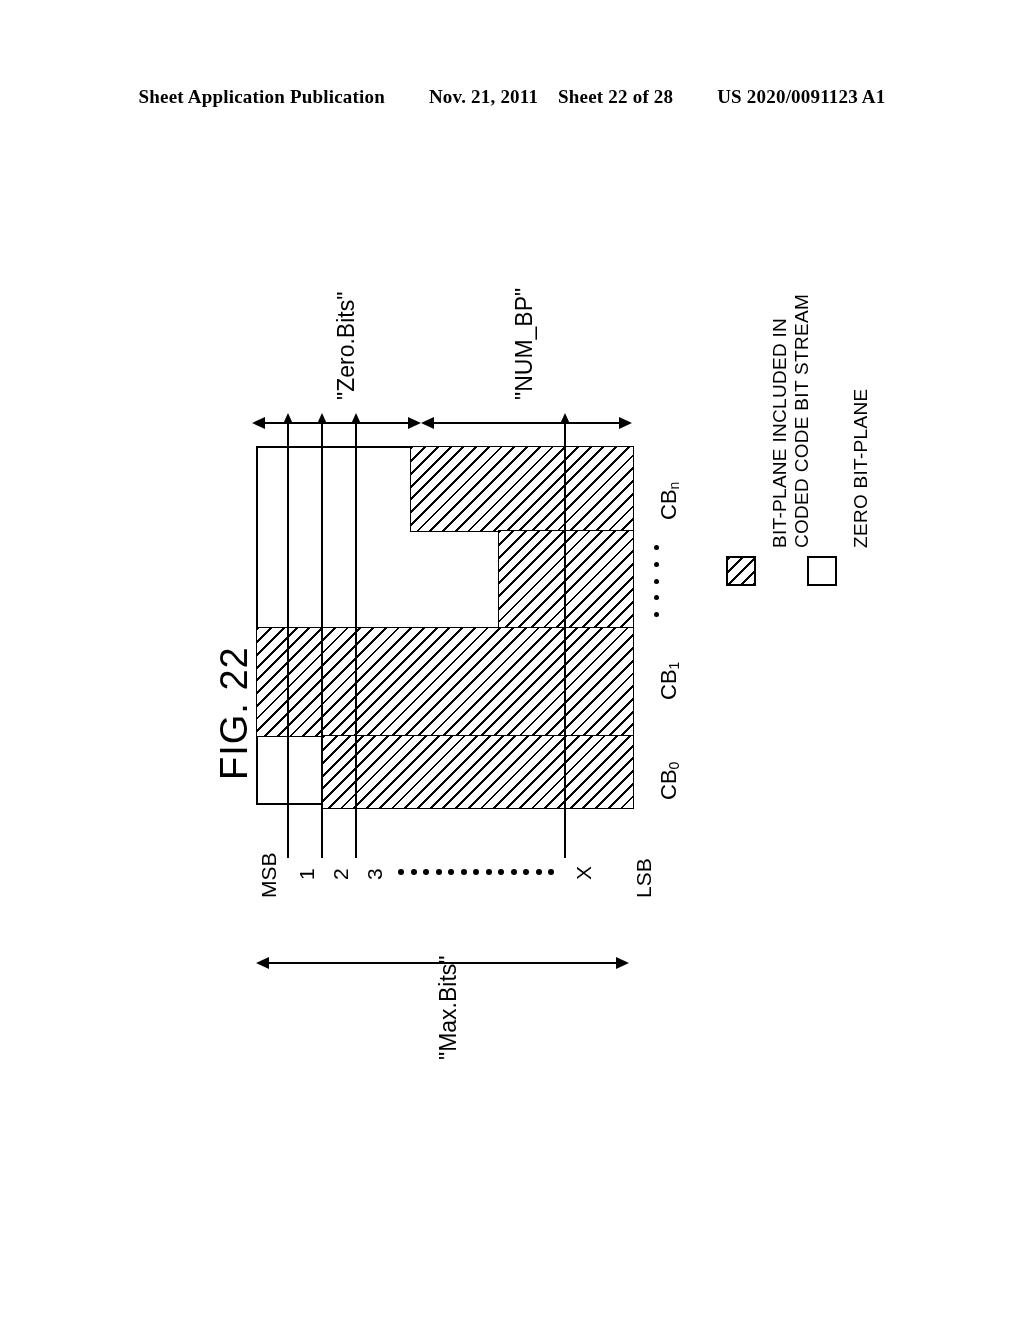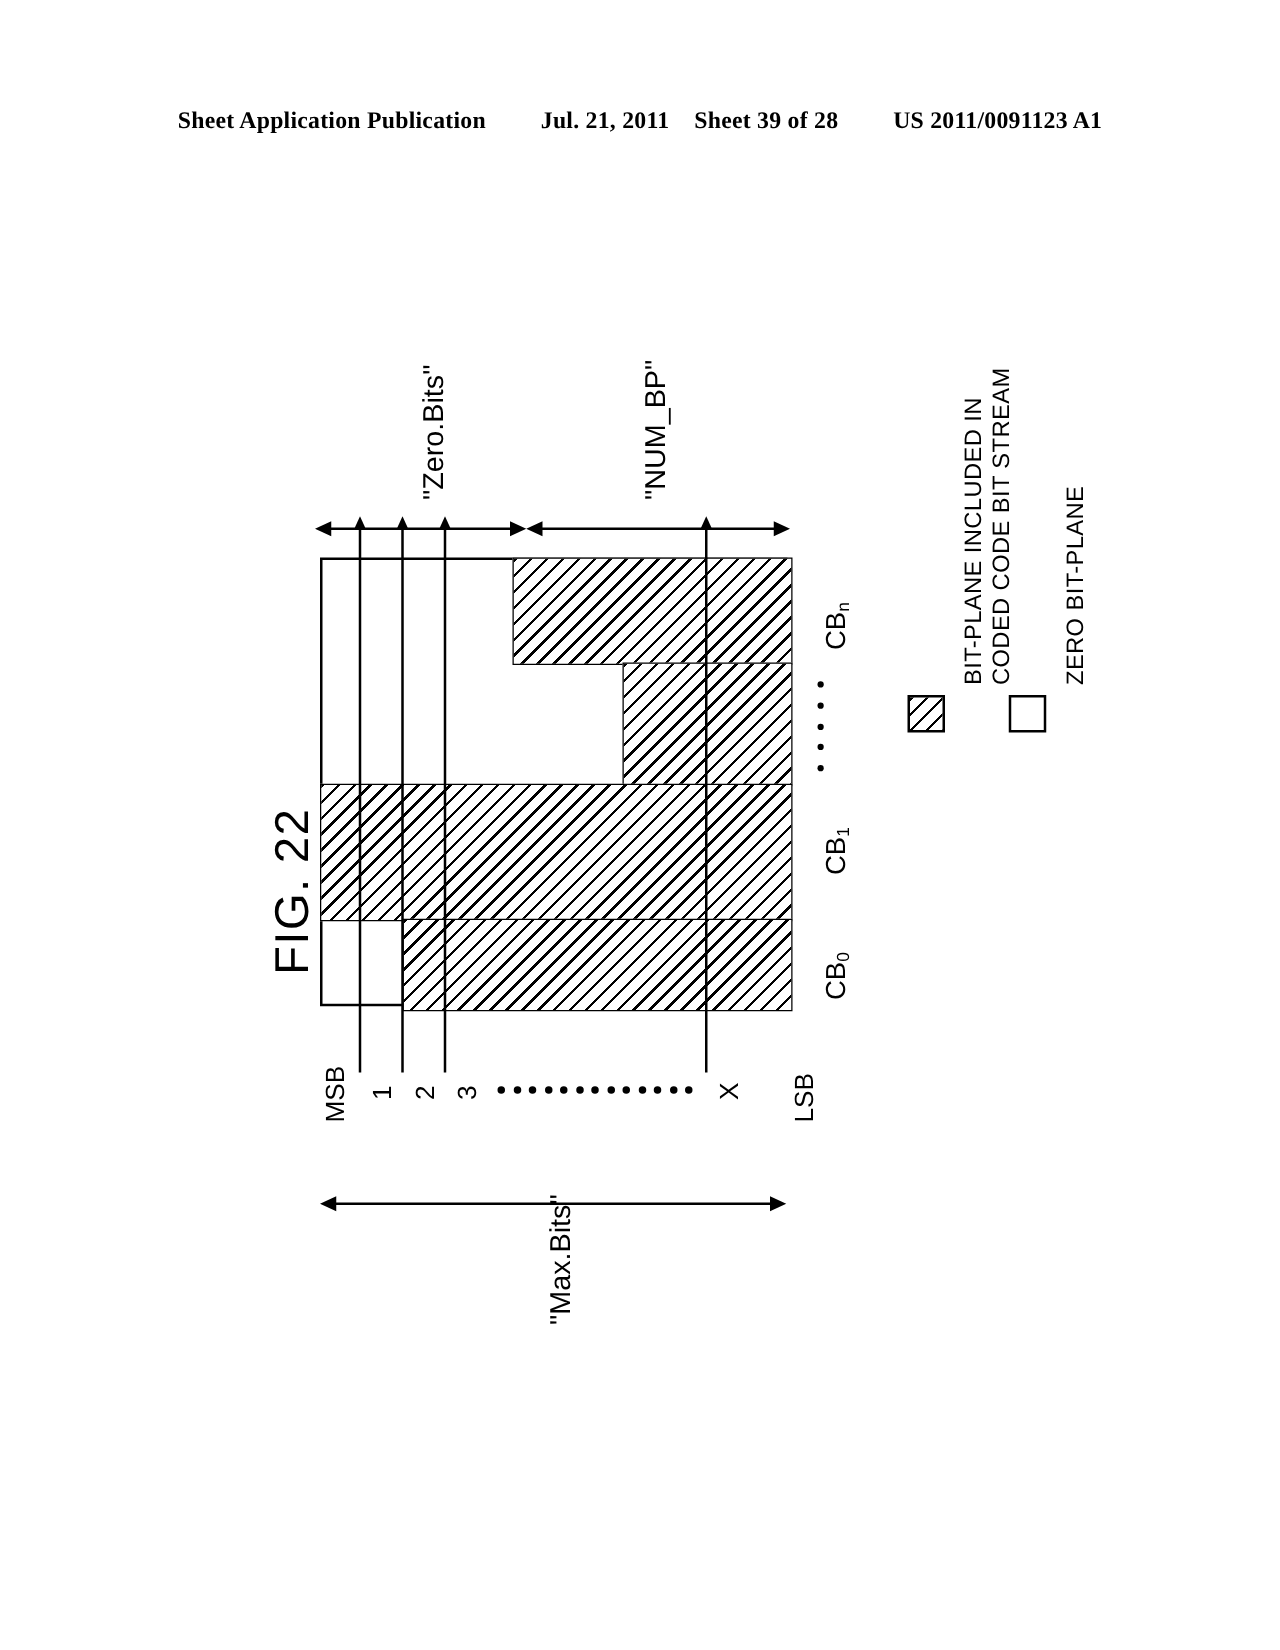--- a/index.html
+++ b/index.html
@@ -180,25 +180,25 @@
     font-size: 19px;
     letter-spacing: 0.3px;
   }
 </style>
 </head>
 <body>
 
 <div id="patent-header">
   <span class="seg">Sheet Application Publication</span>
   <span class="gap-lg"></span>
-  <span class="seg">Jul. 21, 2011</span>
+  <span class="seg">Nov. 21, 2011</span>
   <span class="gap-sm"></span>
-  <span class="seg">Sheet 39 of 28</span>
+  <span class="seg">Sheet 22 of 28</span>
   <span class="gap-lg"></span>
-  <span class="seg">US 2011/0091123 A1</span>
+  <span class="seg">US 2020/0091123 A1</span>
 </div>
 
 <div id="figure-stage">
 
   <div id="fig-title" class="vtext">FIG. 22</div>
 
   <div id="grid-box">
 
     <div class="cell hatch" style="left:152px; top:-2px; width:224px; height:86px;"></div>
 

